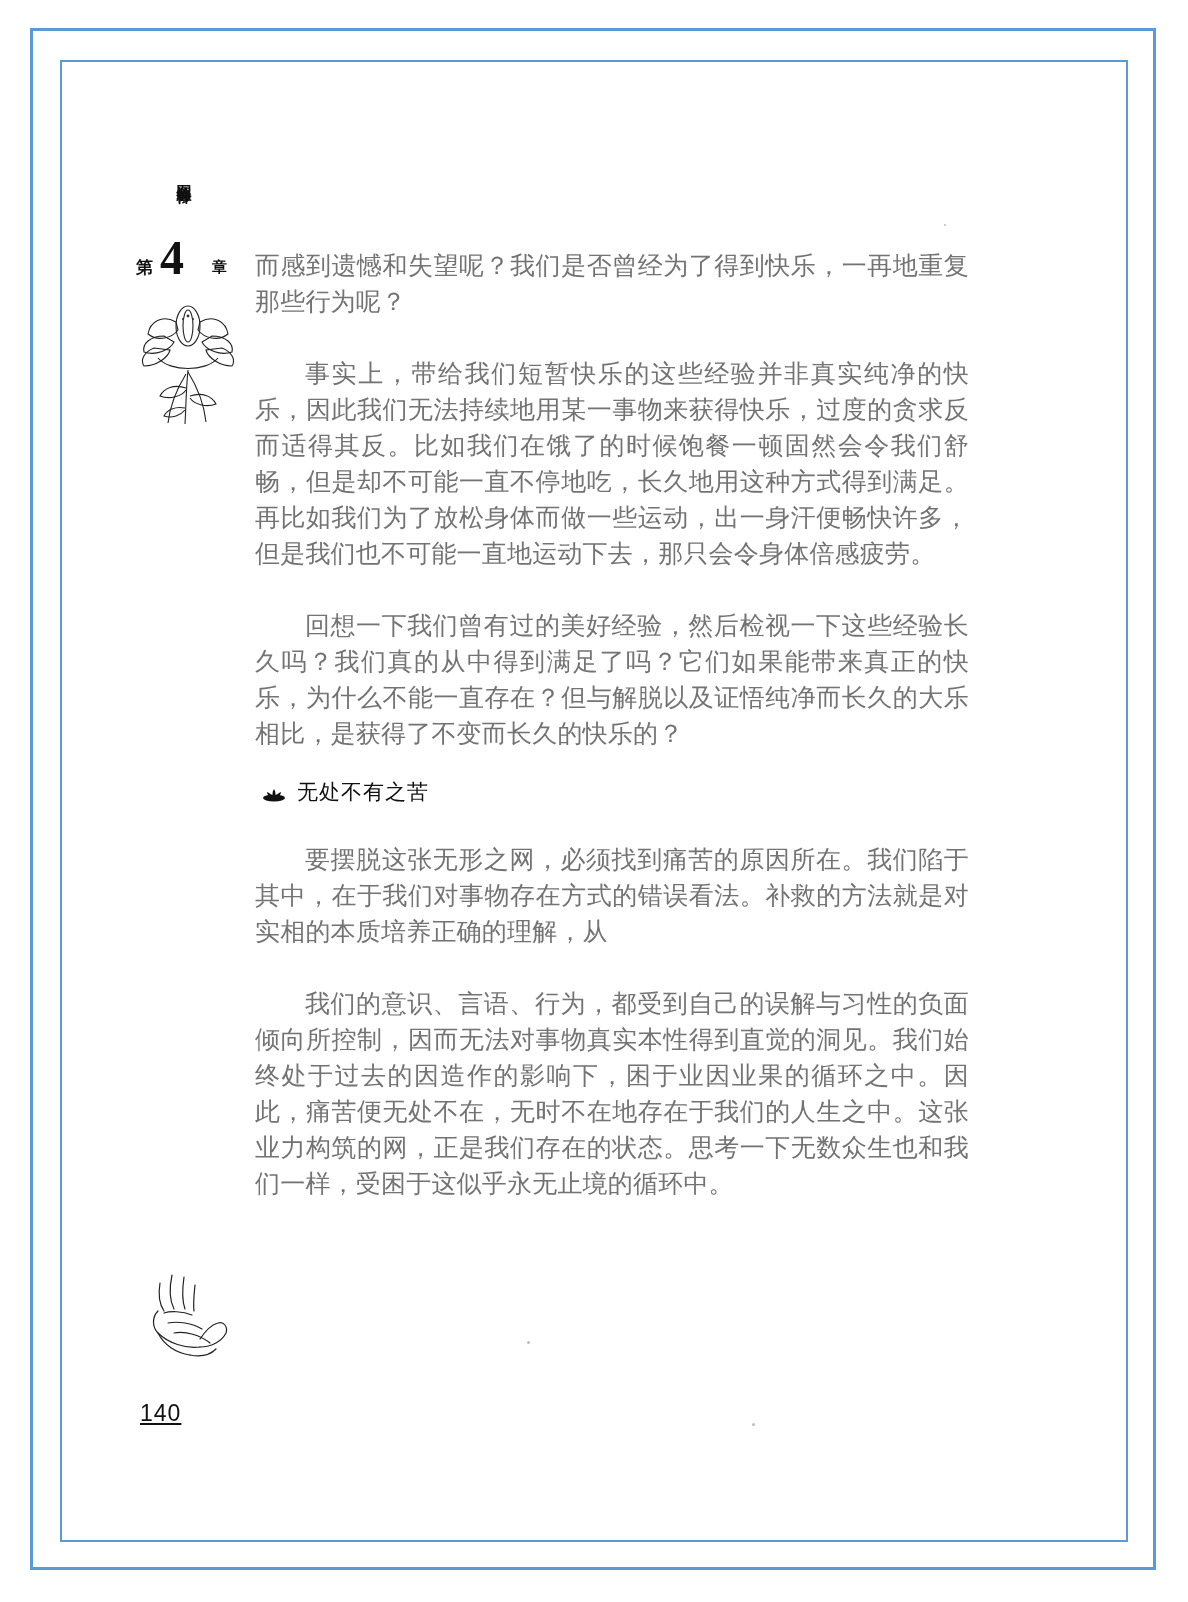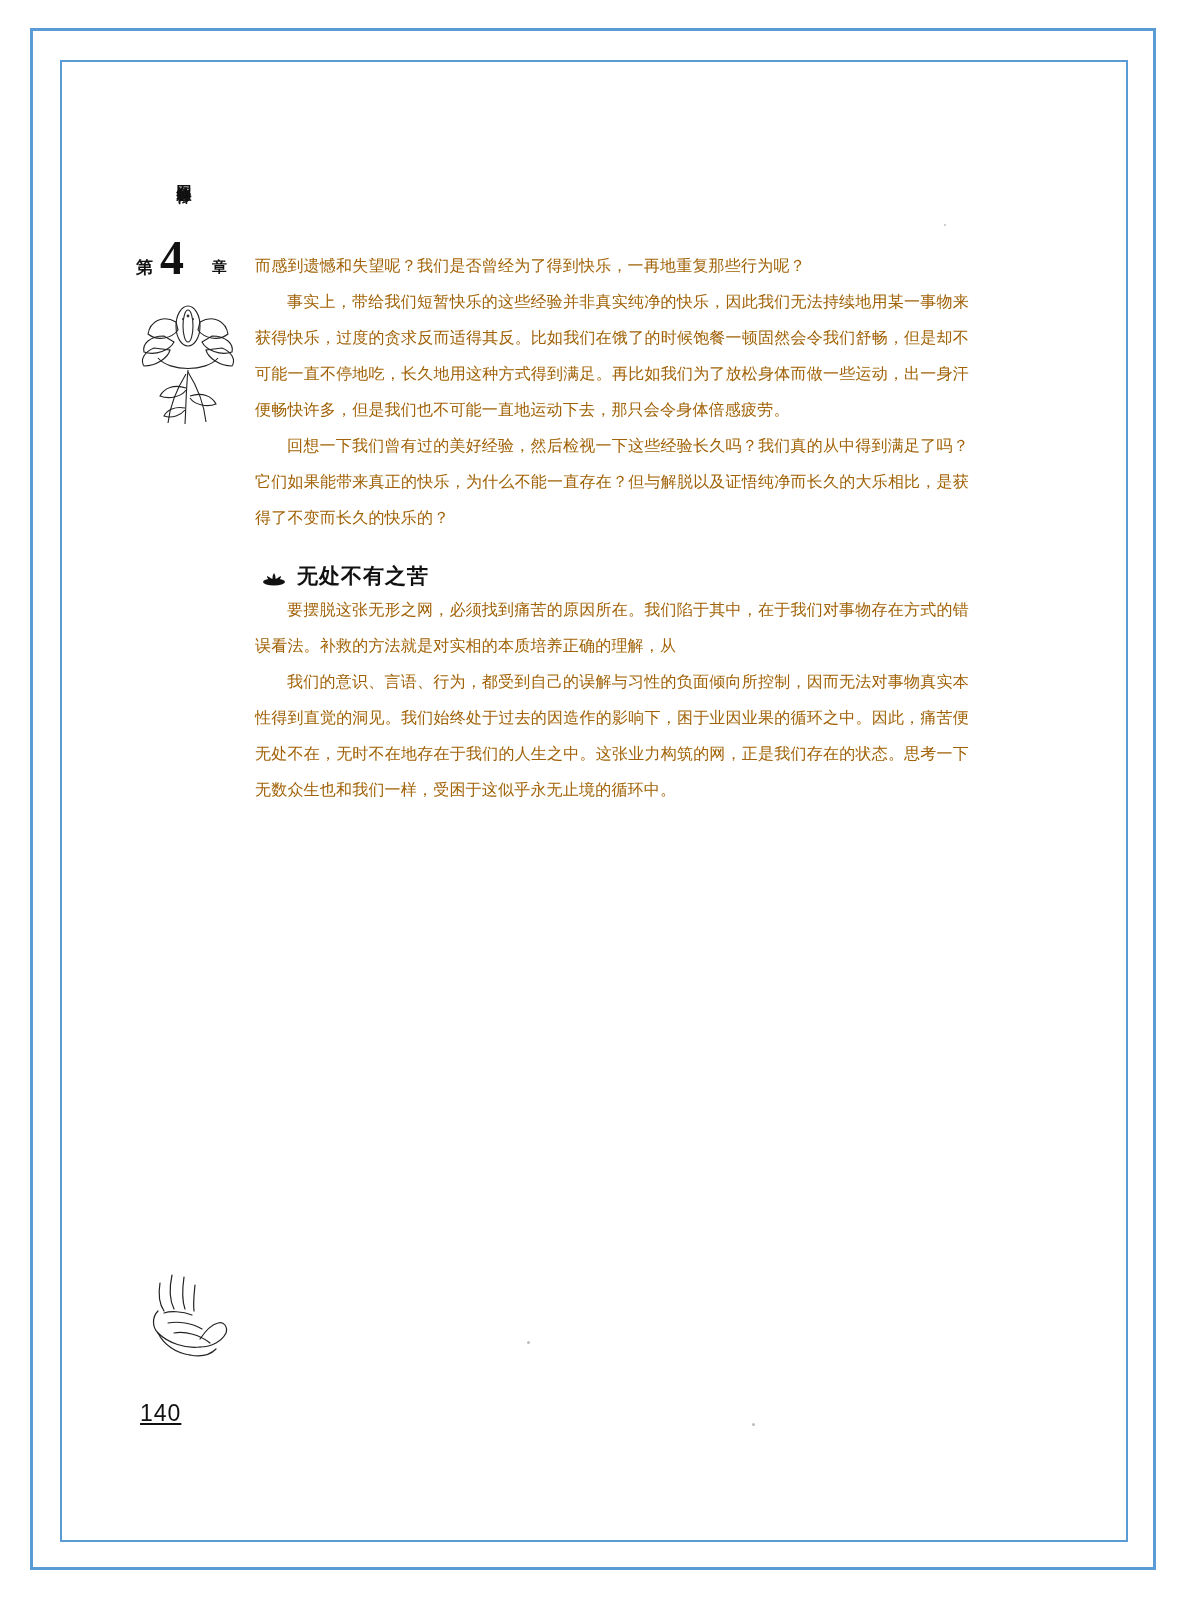--- a/index.html
+++ b/index.html
@@ -114,34 +114,35 @@
 
   
   .content {
     position: absolute;
     left: 255px;
     top: 248px;
     width: 714px;
   }
   p.para {
     margin: 0 0 0 0;
-    font-size: 16px;
+    font-size: 25px;
     line-height: 36px;
     text-align: justify;
     text-justify: inter-ideograph;
     letter-spacing: 0.2px;
-    color: #a16207;
+    color: #737373;
   }
   p.indent {
     text-indent: 2em;
+    margin-top: 36px;
   }
   .section-head {
     margin: 26px 0 2px 6px;
     font-size: 21px;
-    font-weight: 700;
+    font-weight: 400;
     letter-spacing: 1px;
     color: #111;
     display: flex;
     align-items: center;
     gap: 10px;
   }
   .sec-bullet {
     display: inline-block;
     width: 26px;
     height: 16px;

